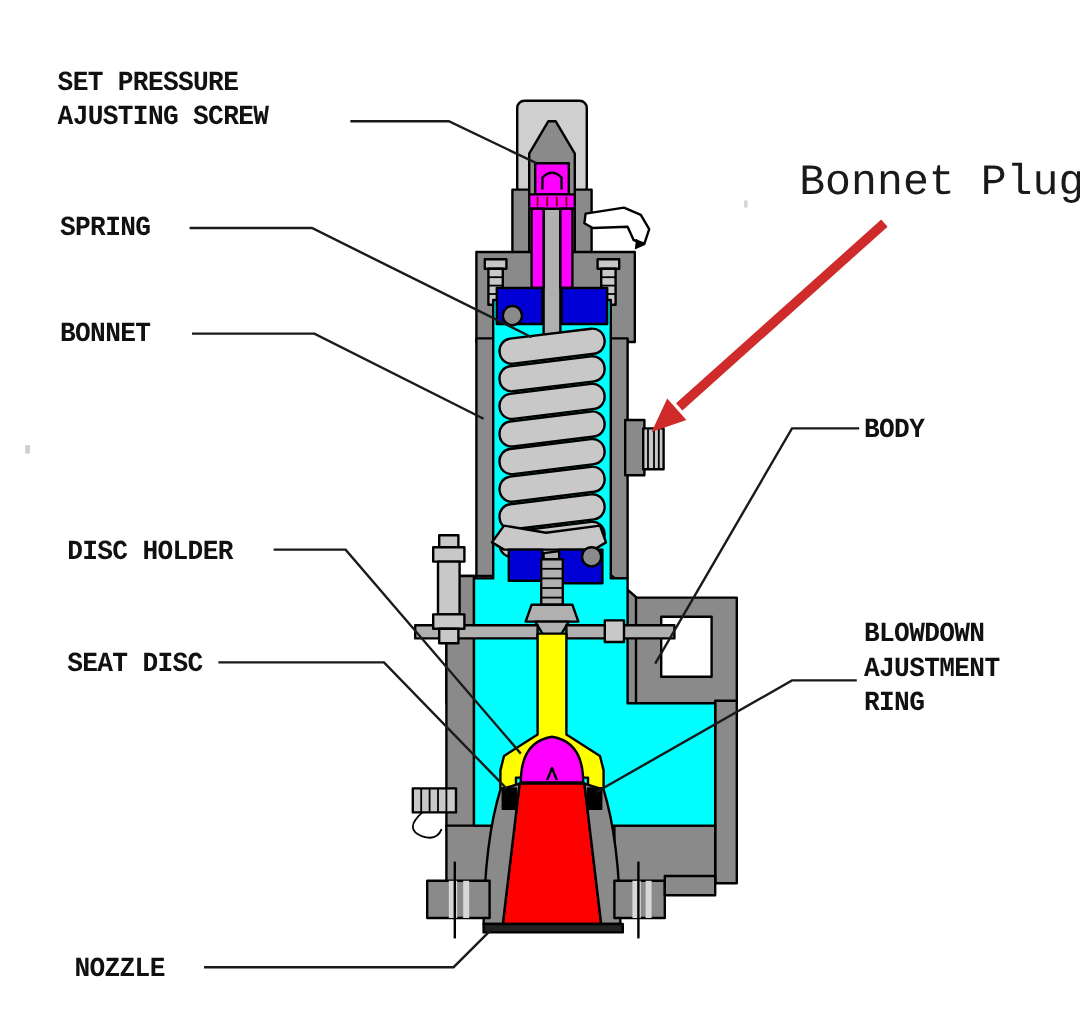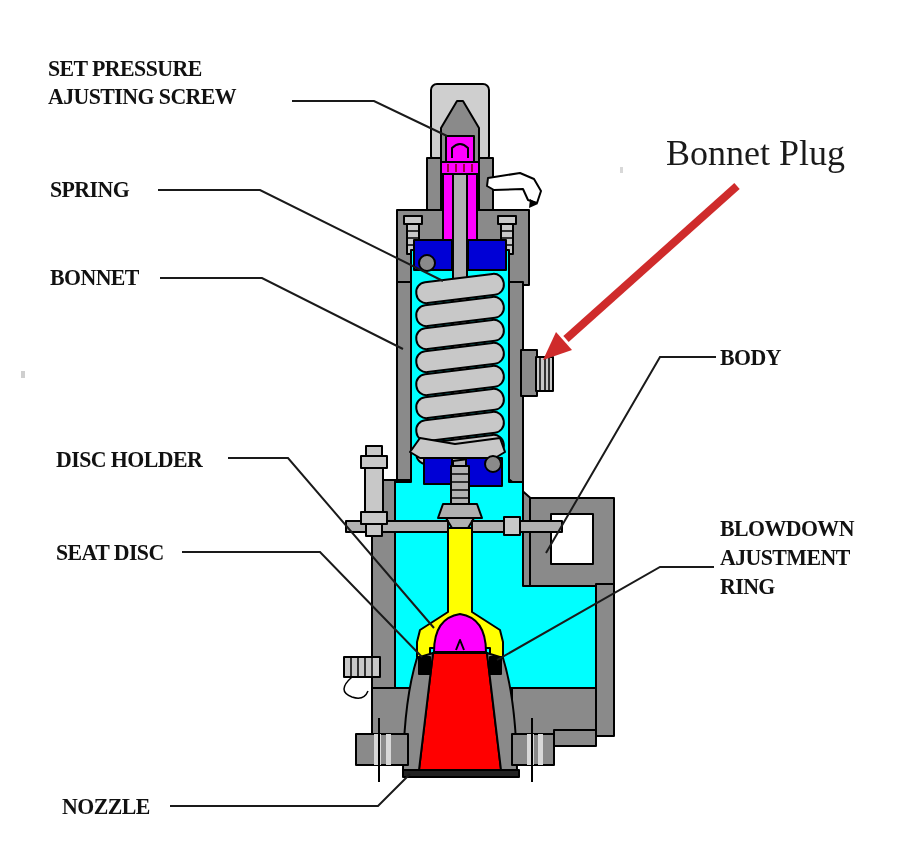--- a/index.html
+++ b/index.html
@@ -1,18 +1,18 @@
 <!DOCTYPE html>
 <html><head>
 <meta charset="utf-8">
 <style>
   html,body{margin:0;padding:0;background:#fff;}
   #canvas{
     position:relative;width:900px;height:860px;background:#ffffff;overflow:hidden;
-    font-family:Liberation Serif, serif;
+    font-family:Liberation Mono, monospace;
   }
   #canvas svg{position:absolute;left:0;top:0;}
   .lbl{
     position:absolute;color:#111;font-weight:bold;font-size:23px;line-height:1.22;
     letter-spacing:-0.6px;white-space:pre-line;transform:scaleX(0.95);transform-origin:left top;
   }
   .lbl.right{transform-origin:left top;}
   .annot{
     position:absolute;color:#1a1a1a;font-weight:400;font-size:36px;letter-spacing:0;
     white-space:nowrap;

